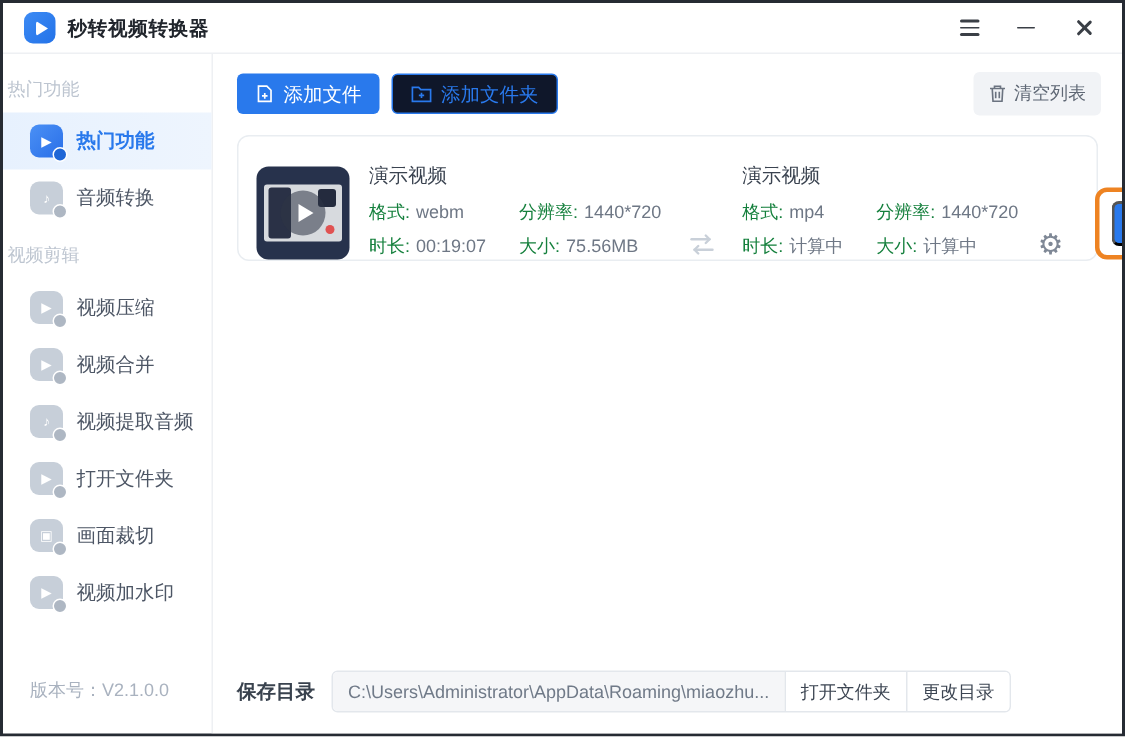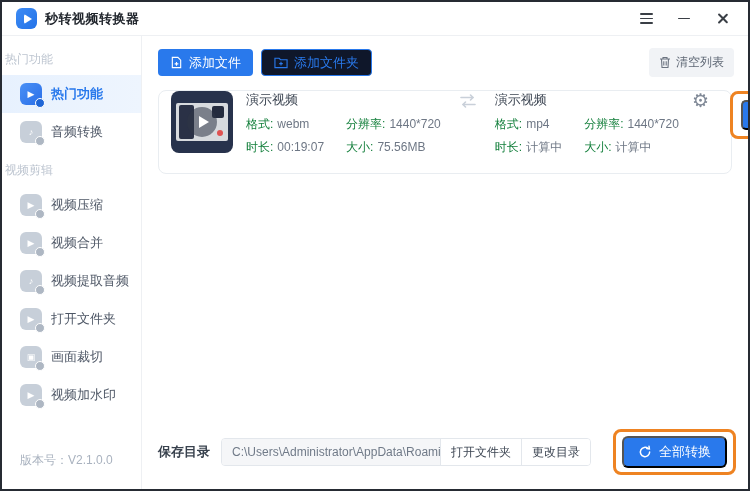--- a/index.html
+++ b/index.html
@@ -49,21 +49,21 @@
   .main{flex:1;display:flex;flex-direction:column;min-width:0;background:#fff;}
   .toolbar{display:flex;align-items:center;gap:8px;padding:12px 14px 9px 16px;}
   .btn{display:inline-flex;align-items:center;gap:6px;border-radius:4px;font-size:13px;
        height:27px;padding:0 12px;cursor:pointer;box-sizing:border-box;border:0;}
   .btn-blue{background:#2979EC;color:#fff;}
   .btn-outline{background:#0f172a;color:#2979EC;border:1px solid #2979EC;}
   .btn-grey{margin-left:auto;background:#f1f3f6;color:#5f6875;font-size:12px;height:29px;padding:0 10px;gap:5px;}
 
   
   .card{margin:4px 16px 0 16px;border:1px solid #e9edf1;border-radius:8px;height:84px;
-        display:flex;align-items:flex-start;gap:13px;padding:0 10px 0 12px;box-sizing:border-box;background:#fff;}
+        display:flex;align-items:flex-end;gap:13px;padding:0 10px 0 12px;box-sizing:border-box;background:#fff;}
   .thumb{width:62px;height:62px;border-radius:8px;background:#27324c;position:relative;overflow:hidden;flex:0 0 62px;}
   .thumb .band{position:absolute;left:5px;right:5px;top:12px;bottom:12px;background:#d7dade;border-radius:2px;}
   .thumb .phone{position:absolute;left:8px;top:14px;width:15px;height:34px;background:#2a3146;border-radius:2px;}
   .thumb .cam{position:absolute;right:9px;top:15px;width:12px;height:12px;background:#242b3e;border-radius:2px;}
   .thumb .reddot{position:absolute;right:10px;bottom:17px;width:6px;height:6px;border-radius:50%;background:#e05252;}
   .thumb .play{position:absolute;left:50%;top:50%;transform:translate(-50%,-50%);width:30px;height:30px;
                border-radius:50%;background:rgba(45,52,70,.55);display:flex;align-items:center;justify-content:center;}
   .thumb .play i{display:block;width:0;height:0;border-left:10px solid #fff;
                  border-top:6px solid transparent;border-bottom:6px solid transparent;margin-left:3px;}
   .info .t{font-size:13px;color:#3a4350;margin-bottom:7px;}
@@ -236,26 +236,17 @@
       <div class="spacer"></div>
 
       <div class="footer">
         <span class="save-label">保存目录</span>
         <div class="pathgroup">
           <span class="pathbox">C:\Users\Administrator\AppData\Roaming\miaozhu...</span>
           <span class="pg-btn">打开文件夹</span>
           <span class="pg-btn">更改目录</span>
         </div>
         <div class="spacer"></div>
-        <span class="hl hl-all">
-          <button class="btn-all">
-            <svg width="14" height="14" viewBox="0 0 16 16" fill="none" stroke="#fff" stroke-width="1.7" stroke-linecap="round">
-              <path d="M13.3 8a5.3 5.3 0 1 1-1.8-4"></path>
-                <path d="M12.6 1.4l.4 3-3-.4"></path>
-            </svg>
-            <span>全部转换</span>
-          </button>
-        </span>
       </div>
 
     </div>
   </div>
 </div>
 
 </body></html>

